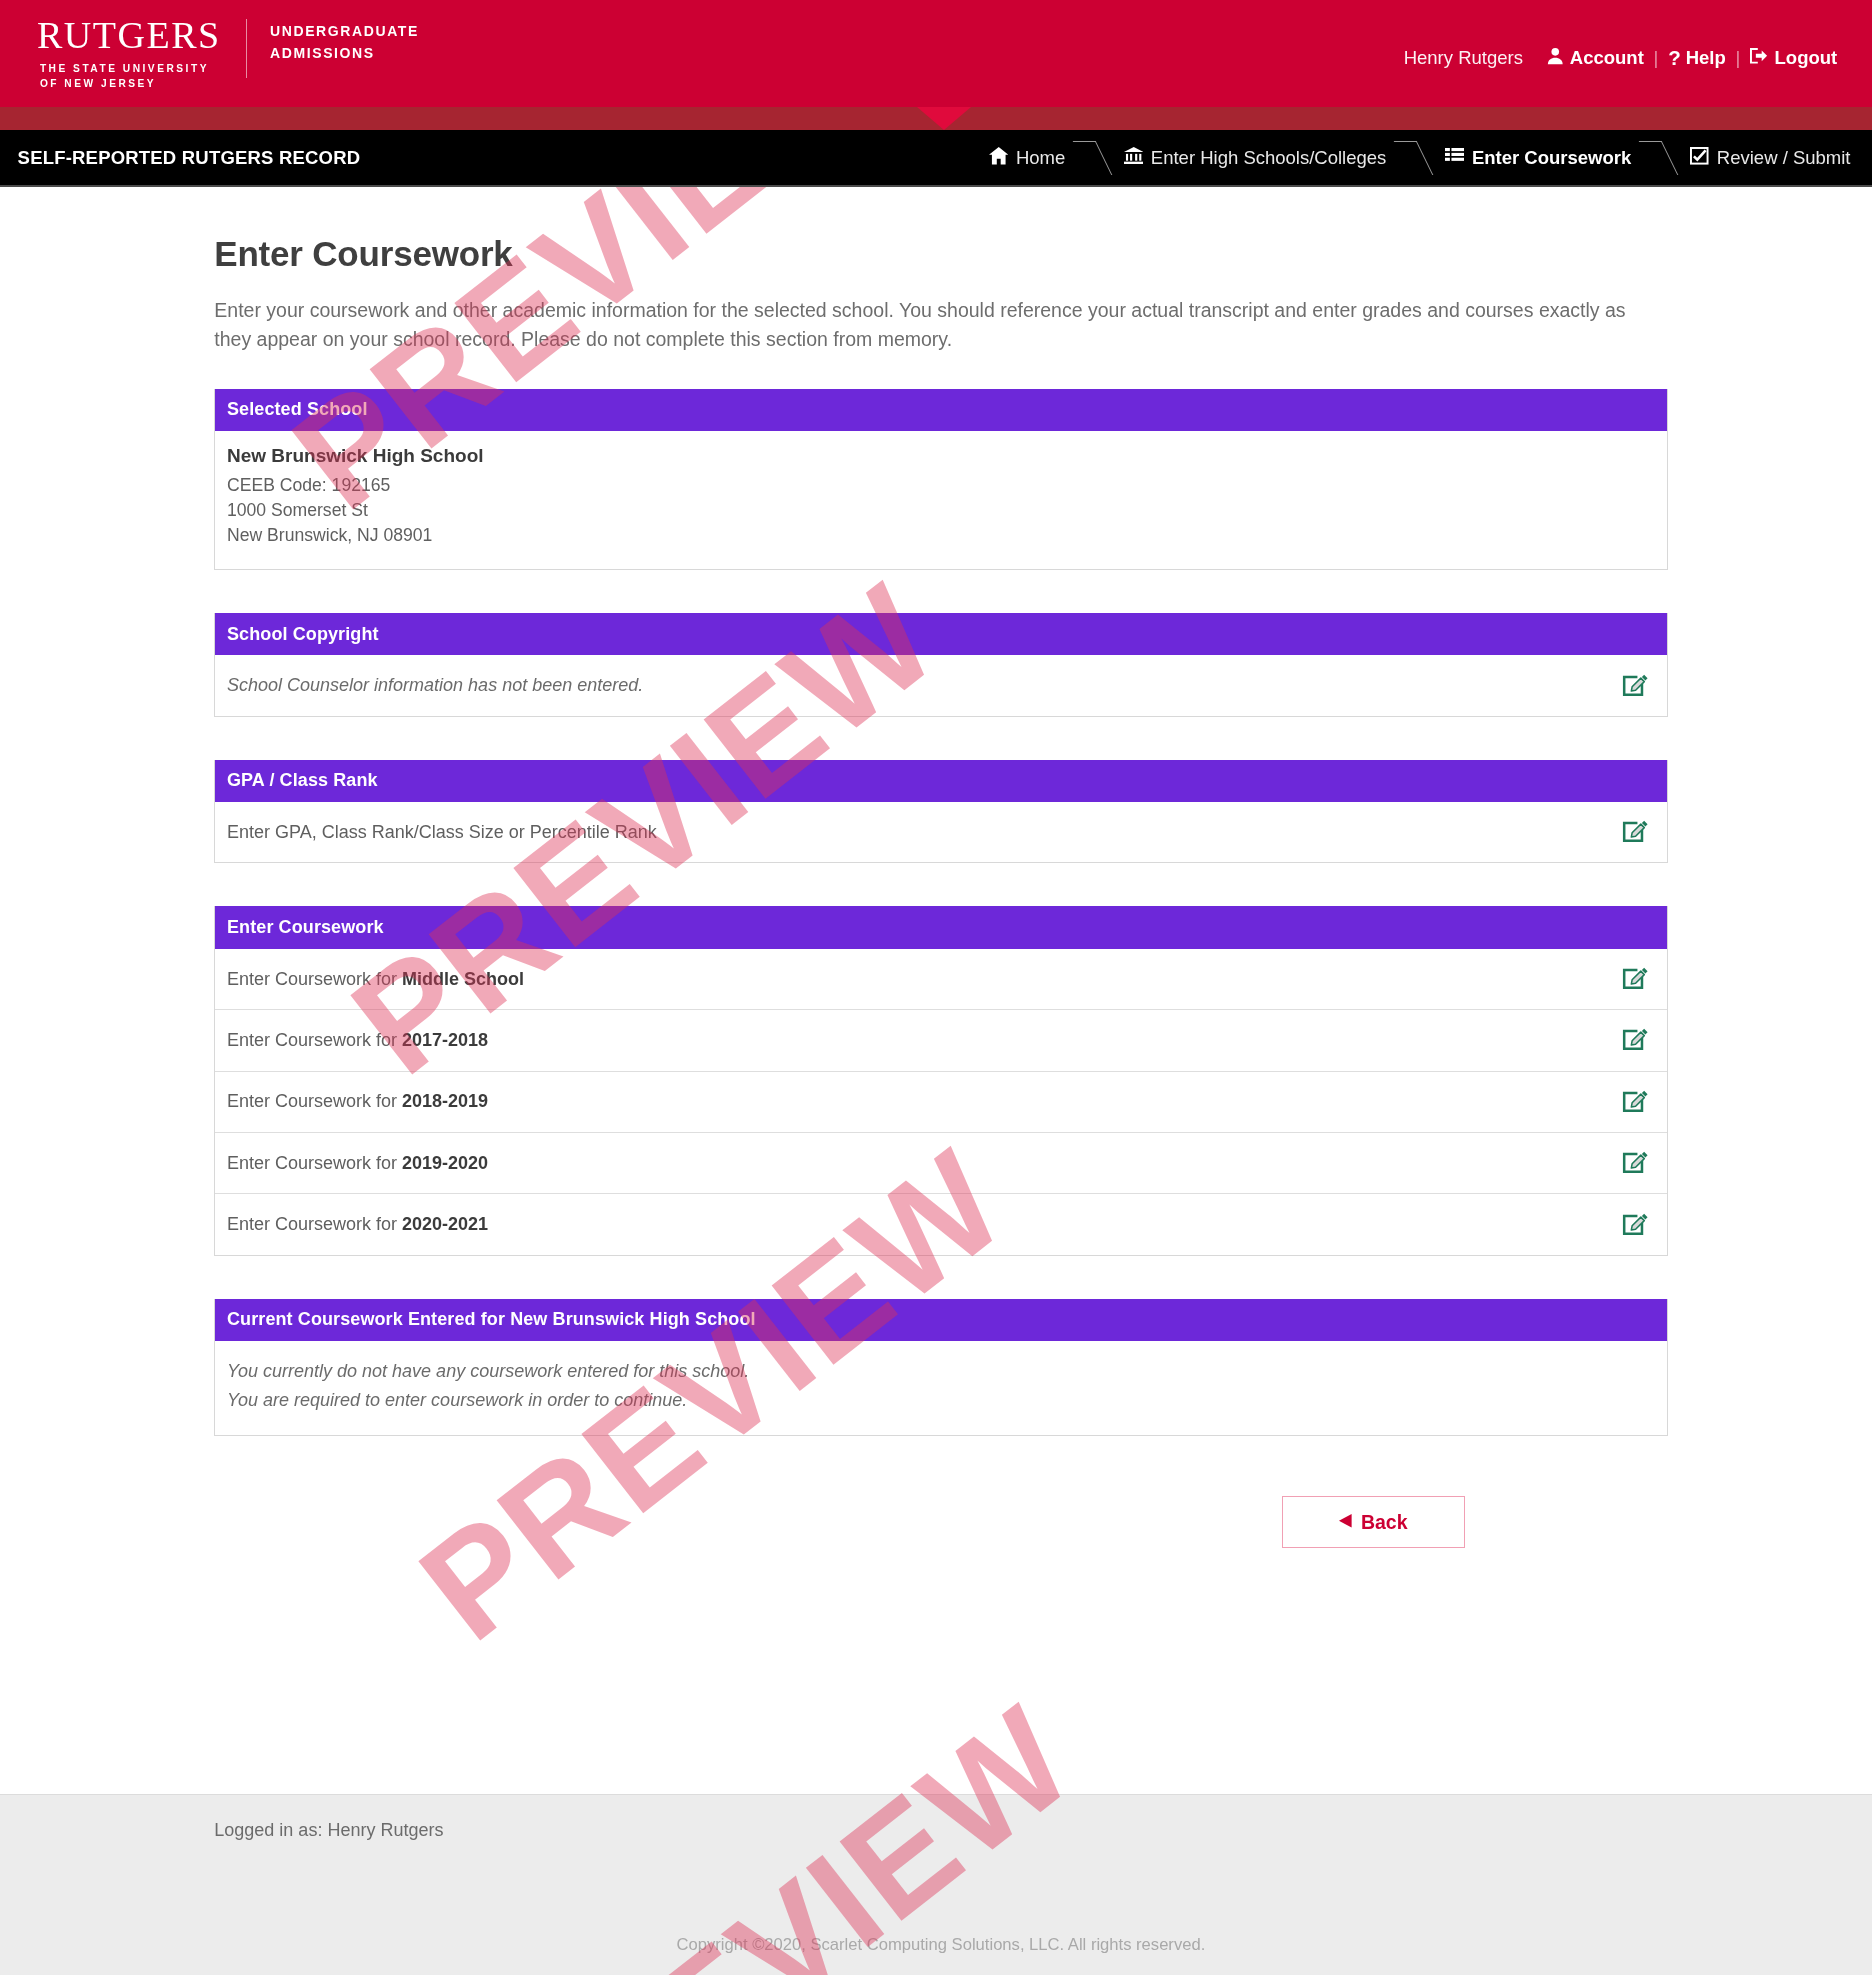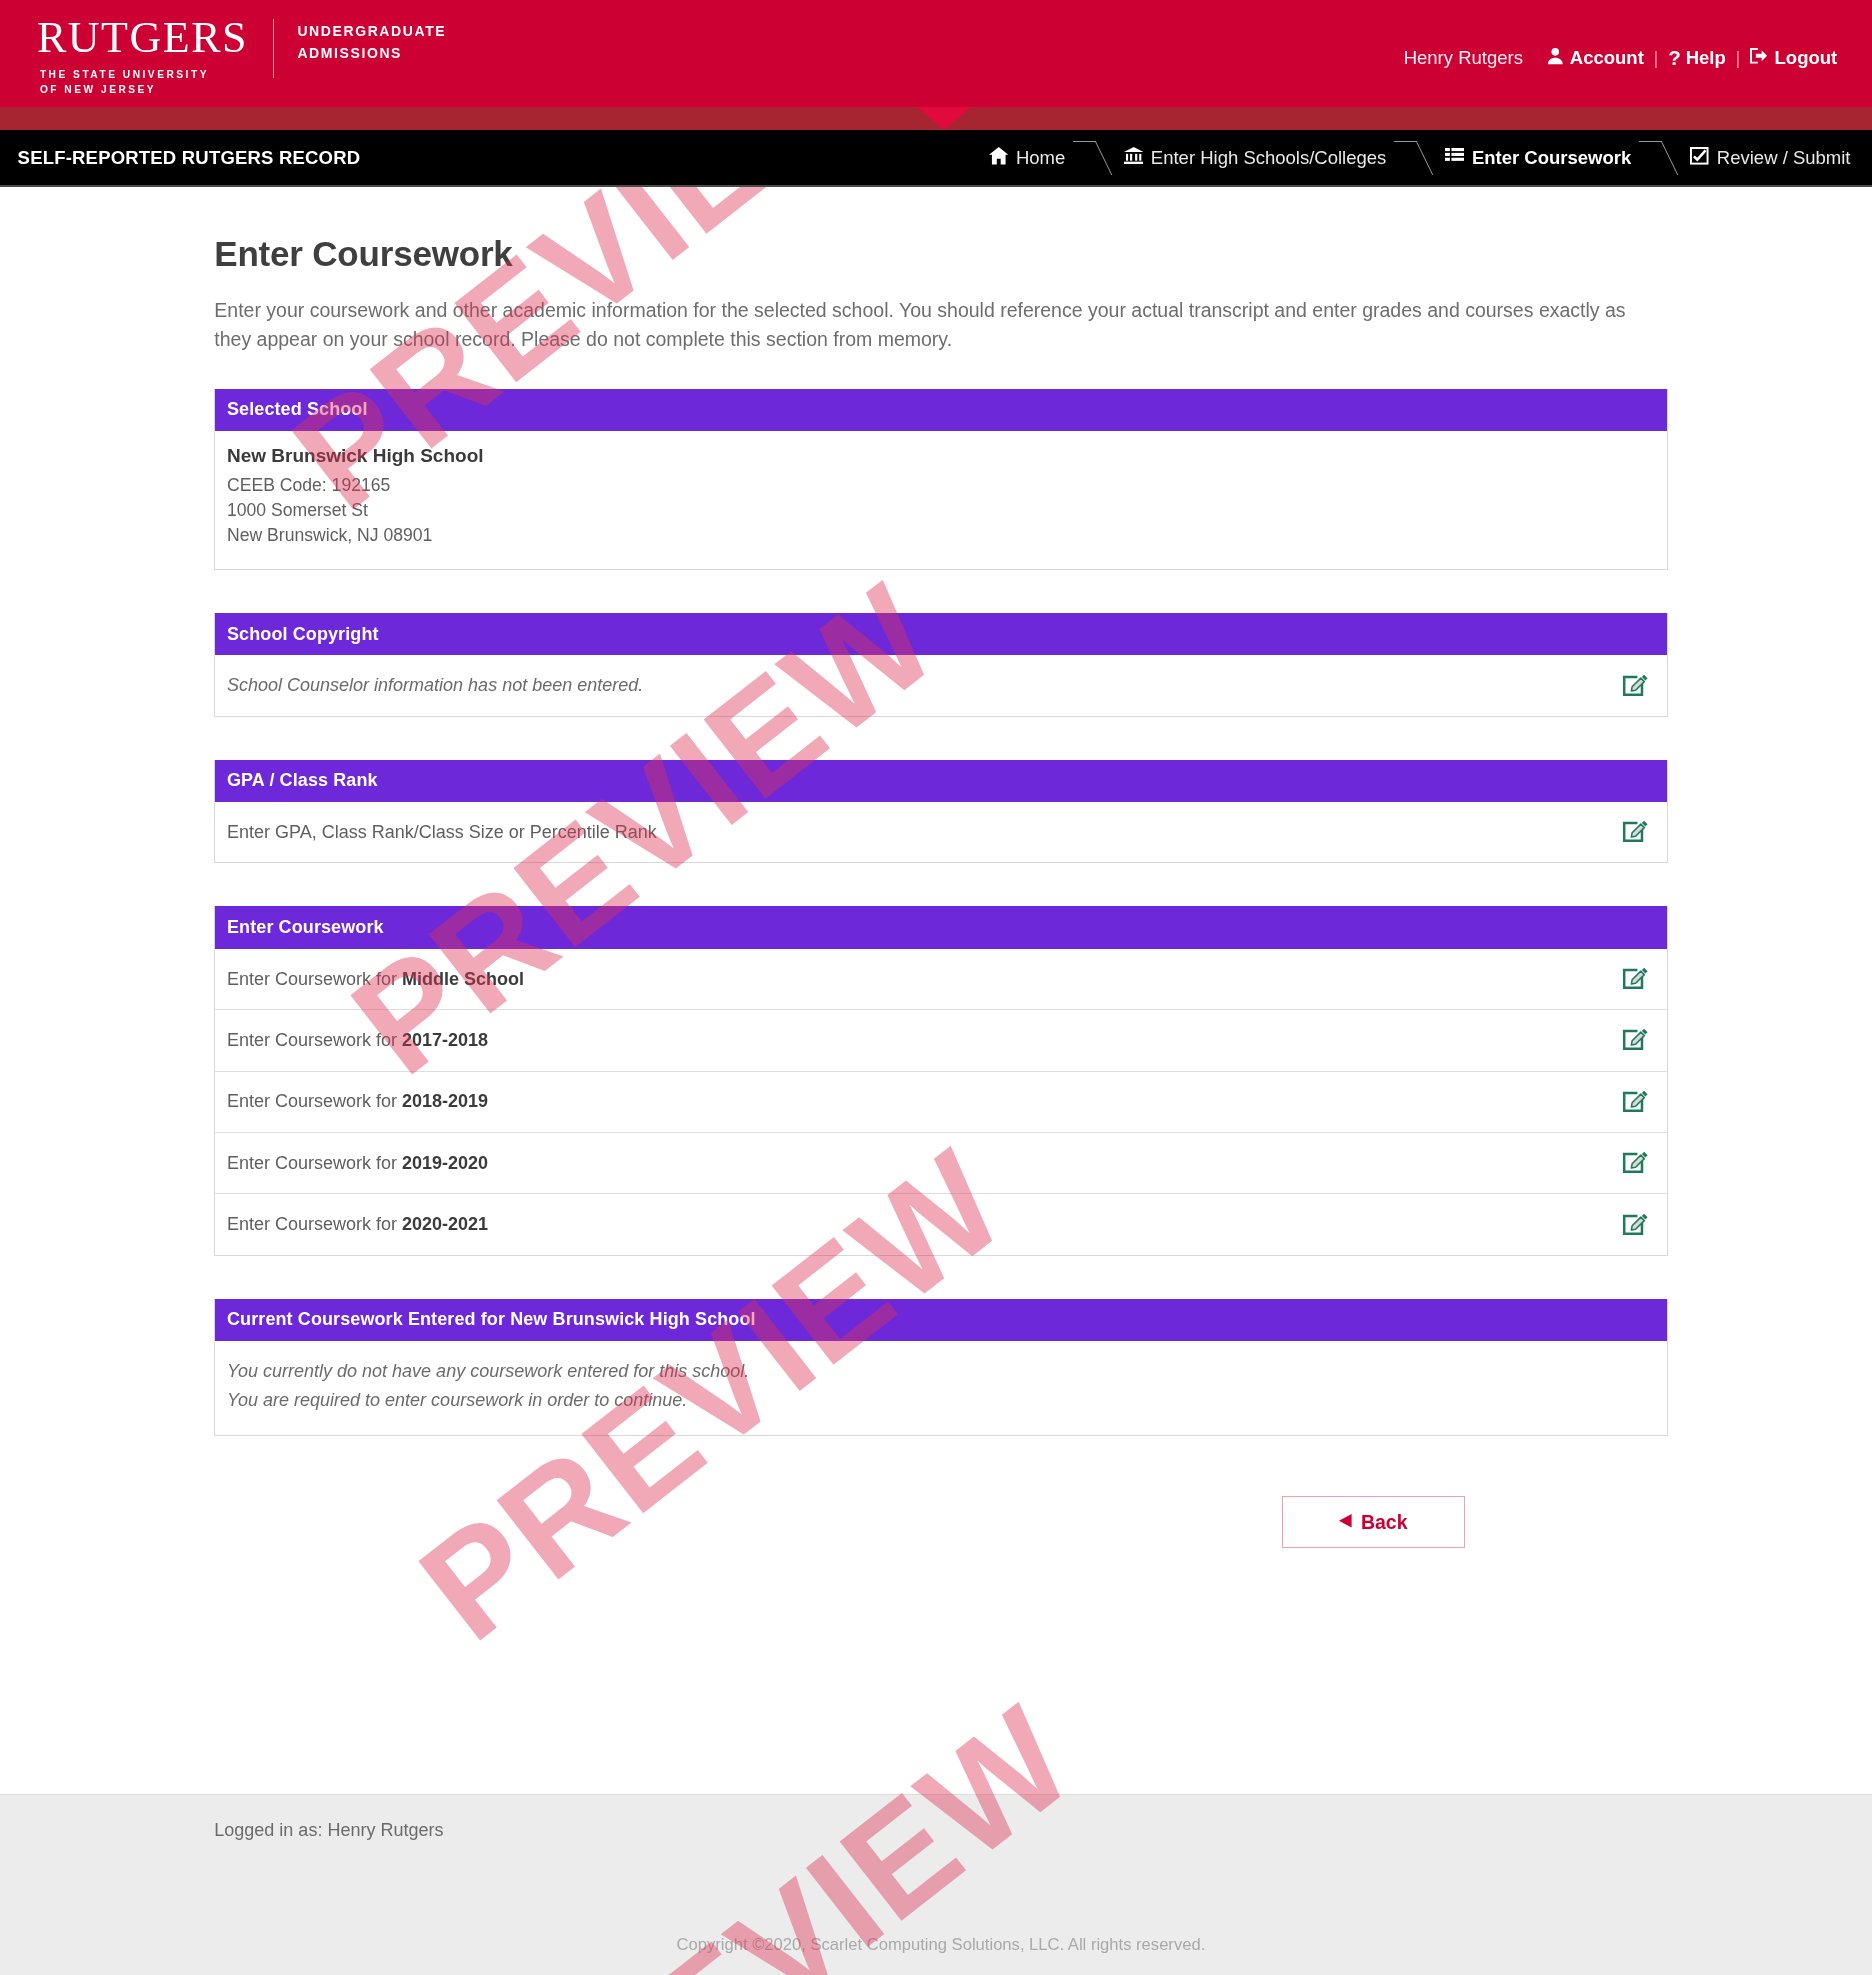--- a/index.html
+++ b/index.html
@@ -24,21 +24,21 @@
   .logo-wrap {
     position: absolute;
     left: 37px;
     top: 15.6px;
     display: flex;
     align-items: flex-start;
   }
   .logo-main {
     color: #ffffff;
     font-family: "Liberation Serif", serif;
-    font-size: 44px;
+    font-size: 38px;
     letter-spacing: 1.5px;
     line-height: 1;
     font-weight: 400;
   }
   .logo-sub {
     color: #ffffff;
     font-size: 10.2px;
     letter-spacing: 2.5px;
     font-weight: bold;
     margin-top: 8.8px;

